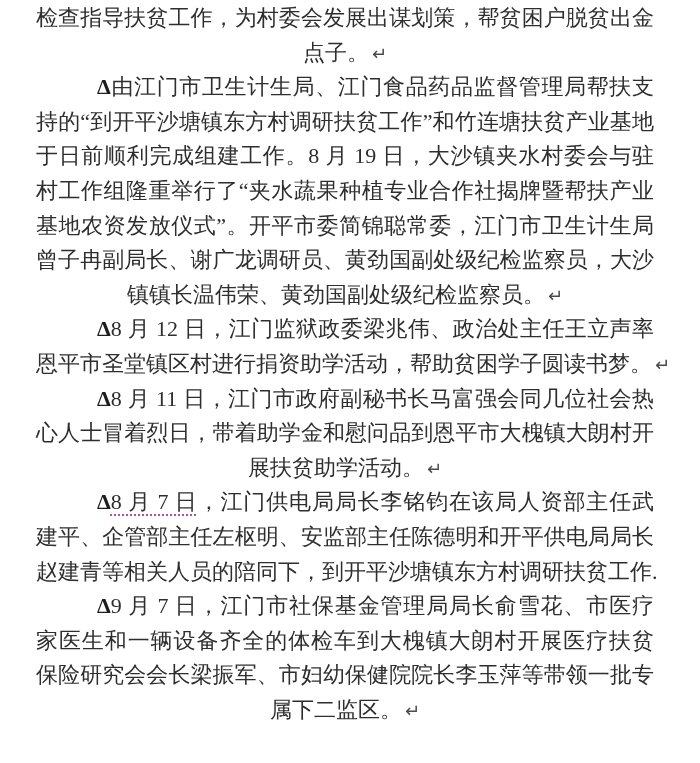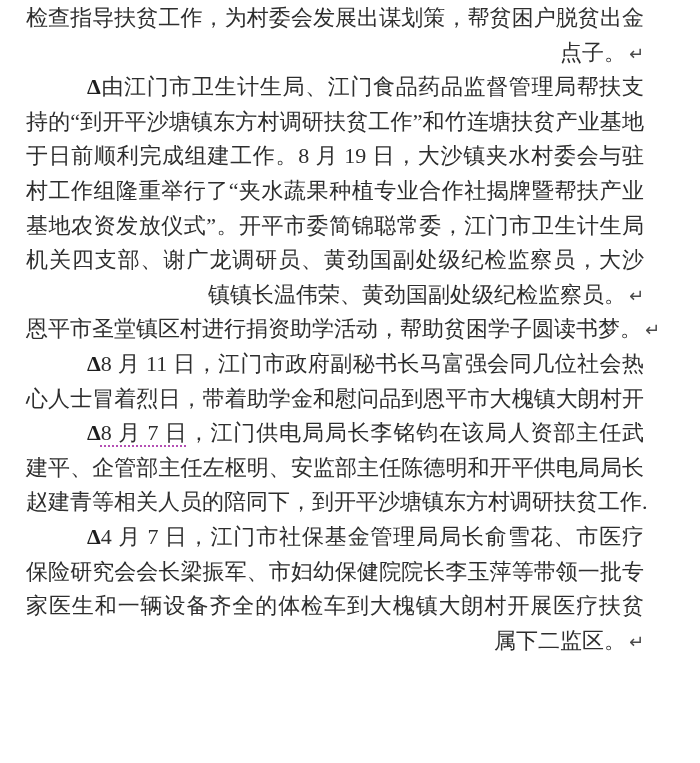--- a/index.html
+++ b/index.html
@@ -5,34 +5,34 @@
   html, body {
     margin: 0;
     padding: 0;
     width: 700px;
     height: 763px;
     background: #ffffff;
     overflow: hidden;
   }
   .page-text {
     position: absolute;
-    left: 26px;
+    left: 36px;
     top: 1px;
     width: 618px;
     font-family: "Liberation Serif", "DejaVu Serif", serif;
     font-size: 22px;
     color: #2e2e2e;
     font-weight: 400;
   }
   .paragraph { margin: 0; padding: 0; }
   .line {
     height: 34.6px;
     line-height: 34.6px;
     white-space: nowrap;
-    text-align: right;
+    text-align: center;
   }
   .line.justify {
     white-space: normal;
     text-align: justify;
     text-align-last: justify;
   }
   .line.indent { text-indent: 61px; }
   .delta {
     font-weight: 700;
     color: #1d1d1d;
@@ -56,34 +56,36 @@
     <div class="paragraph">
       <div class="line justify"><span>检查指导扶贫工作，为村委会发展出谋划策，帮贫困户脱贫出金</span></div>
       <div class="line"><span>点子。</span><span class="return-mark" style="color: rgb(74, 74, 74);">↵</span></div>
     </div>
     <div class="paragraph">
       <div class="line justify indent"><span class="delta">Δ</span><span>由江门市卫生计生局、江门食品药品监督管理局帮扶支</span></div>
       <div class="line justify"><span>持的“到开平沙塘镇东方村调研扶贫工作”和竹连塘扶贫产业基地</span></div>
       <div class="line justify"><span>于日前顺利完成组建工作。8 月 19 日，大沙镇夹水村委会与驻</span></div>
       <div class="line justify"><span>村工作组隆重举行了“夹水蔬果种植专业合作社揭牌暨帮扶产业</span></div>
       <div class="line justify"><span>基地农资发放仪式”。开平市委简锦聪常委，江门市卫生计生局</span></div>
-      <div class="line justify"><span>机关四支部、谢广龙调研员、黄劲国副处级纪检监察员，大沙</span></div>
+      <div class="line justify"><span>曾子冉副局长、谢广龙调研员、黄劲国副处级纪检监察员，大沙</span></div>
       <div class="line"><span>镇镇长温伟荣、黄劲国副处级纪检监察员。</span><span class="return-mark" style="color: rgb(74, 74, 74);">↵</span></div>
     </div>
     <div class="paragraph">
+      <div class="line justify indent"><span class="delta">Δ</span><span>8 月 12 日，江门监狱政委梁兆伟、政治处主任王立声率</span></div>
       <div class="line"><span>恩平市圣堂镇区村进行捐资助学活动，帮助贫困学子圆读书梦。</span><span class="return-mark" style="color: rgb(74, 74, 74);">↵</span></div>
     </div>
     <div class="paragraph">
       <div class="line justify indent"><span class="delta">Δ</span><span>8 月 11 日，江门市政府副秘书长马富强会同几位社会热</span></div>
       <div class="line justify"><span>心人士冒着烈日，带着助学金和慰问品到恩平市大槐镇大朗村开</span></div>
+      <div class="line"><span>展扶贫助学活动。</span><span class="return-mark" style="color: rgb(74, 74, 74);">↵</span></div>
     </div>
     <div class="paragraph">
       <div class="line justify indent"><span class="delta">Δ</span><span class="grammar-underline" style="text-decoration-color: rgb(180, 79, 180);">8 月 7 日</span><span>，江门供电局局长李铭钧在该局人资部主任武</span></div>
       <div class="line justify"><span>建平、企管部主任左枢明、安监部主任陈德明和开平供电局局长</span></div>
       <div class="line"><span>赵建青等相关人员的陪同下，到开平沙塘镇东方村调研扶贫工作.</span></div>
     </div>
     <div class="paragraph">
-      <div class="line justify indent"><span class="delta">Δ</span><span>4 月 7 日，江门市社保基金管理局局长俞雪花、市医疗</span></div>
+      <div class="line justify indent"><span class="delta">Δ</span><span>9 月 7 日，江门市社保基金管理局局长俞雪花、市医疗</span></div>
+      <div class="line justify"><span>家医生和一辆设备齐全的体检车到大槐镇大朗村开展医疗扶贫</span></div>
       <div class="line justify"><span>保险研究会会长梁振军、市妇幼保健院院长李玉萍等带领一批专</span></div>
-      <div class="line justify"><span>家医生和一辆设备齐全的体检车到大槐镇大朗村开展医疗扶贫</span></div>
       <div class="line"><span>属下二监区。</span><span class="return-mark" style="color: rgb(74, 74, 74);">↵</span></div>
     </div>
   </div>
 
 </body></html>

